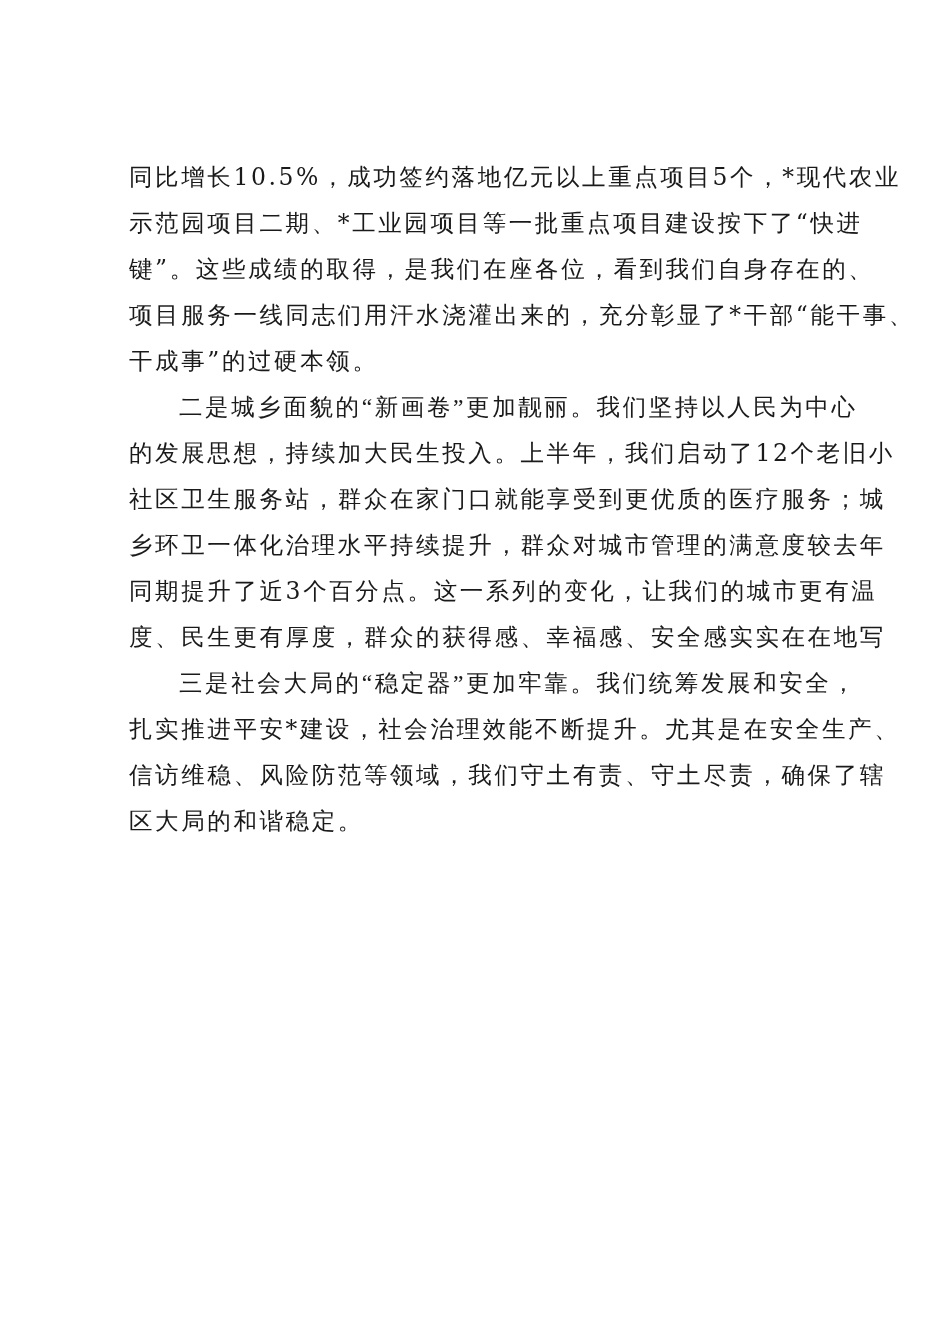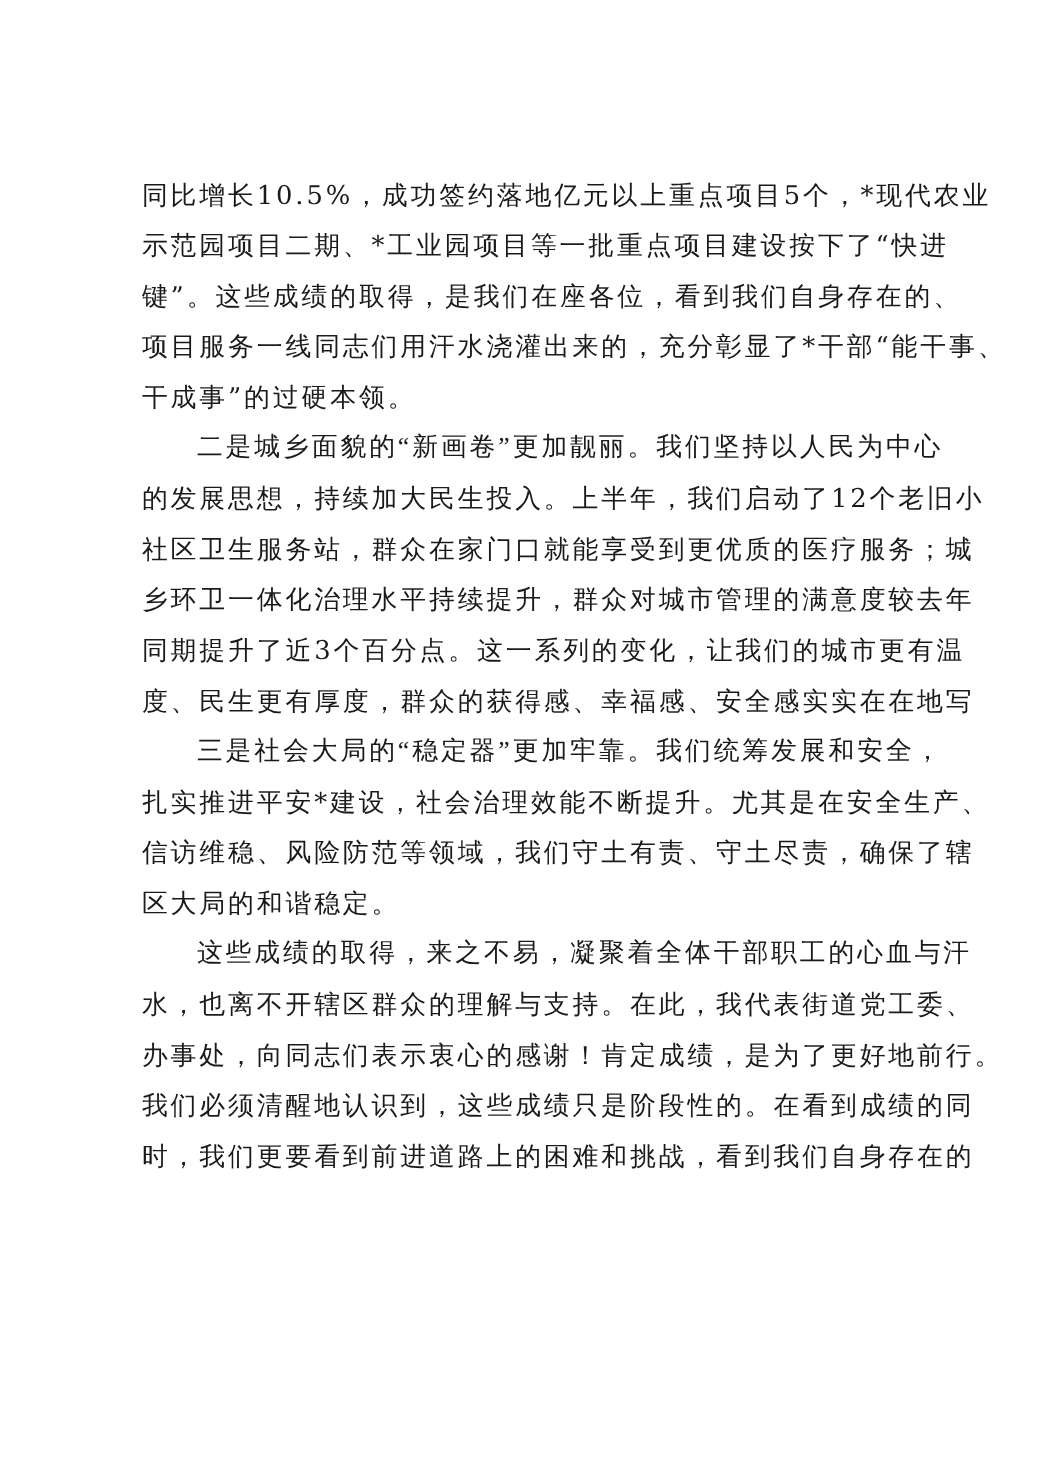--- a/index.html
+++ b/index.html
@@ -35,20 +35,13 @@
     <div class="line">度、民生更有厚度，群众的获得感、幸福感、安全感实实在在地写</div>
   </div>
 
   <div>
     <div class="line indent">三是社会大局的“稳定器”更加牢靠。我们统筹发展和安全，</div>
     <div class="line">扎实推进平安*建设，社会治理效能不断提升。尤其是在安全生产、</div>
     <div class="line">信访维稳、风险防范等领域，我们守土有责、守土尽责，确保了辖</div>
     <div class="line">区大局的和谐稳定。</div>
   </div>
 
-  <div>
-    <div class="line indent">这些成绩的取得，来之不易，凝聚着全体干部职工的心血与汗</div>
-    <div class="line">水，也离不开辖区群众的理解与支持。在此，我代表街道党工委、</div>
-    <div class="line">办事处，向同志们表示衷心的感谢！肯定成绩，是为了更好地前行。</div>
-    <div class="line">我们必须清醒地认识到，这些成绩只是阶段性的。在看到成绩的同</div>
-    <div class="line">时，我们更要看到前进道路上的困难和挑战，看到我们自身存在的</div>
-  </div>
 </div>
 
 </body></html>

